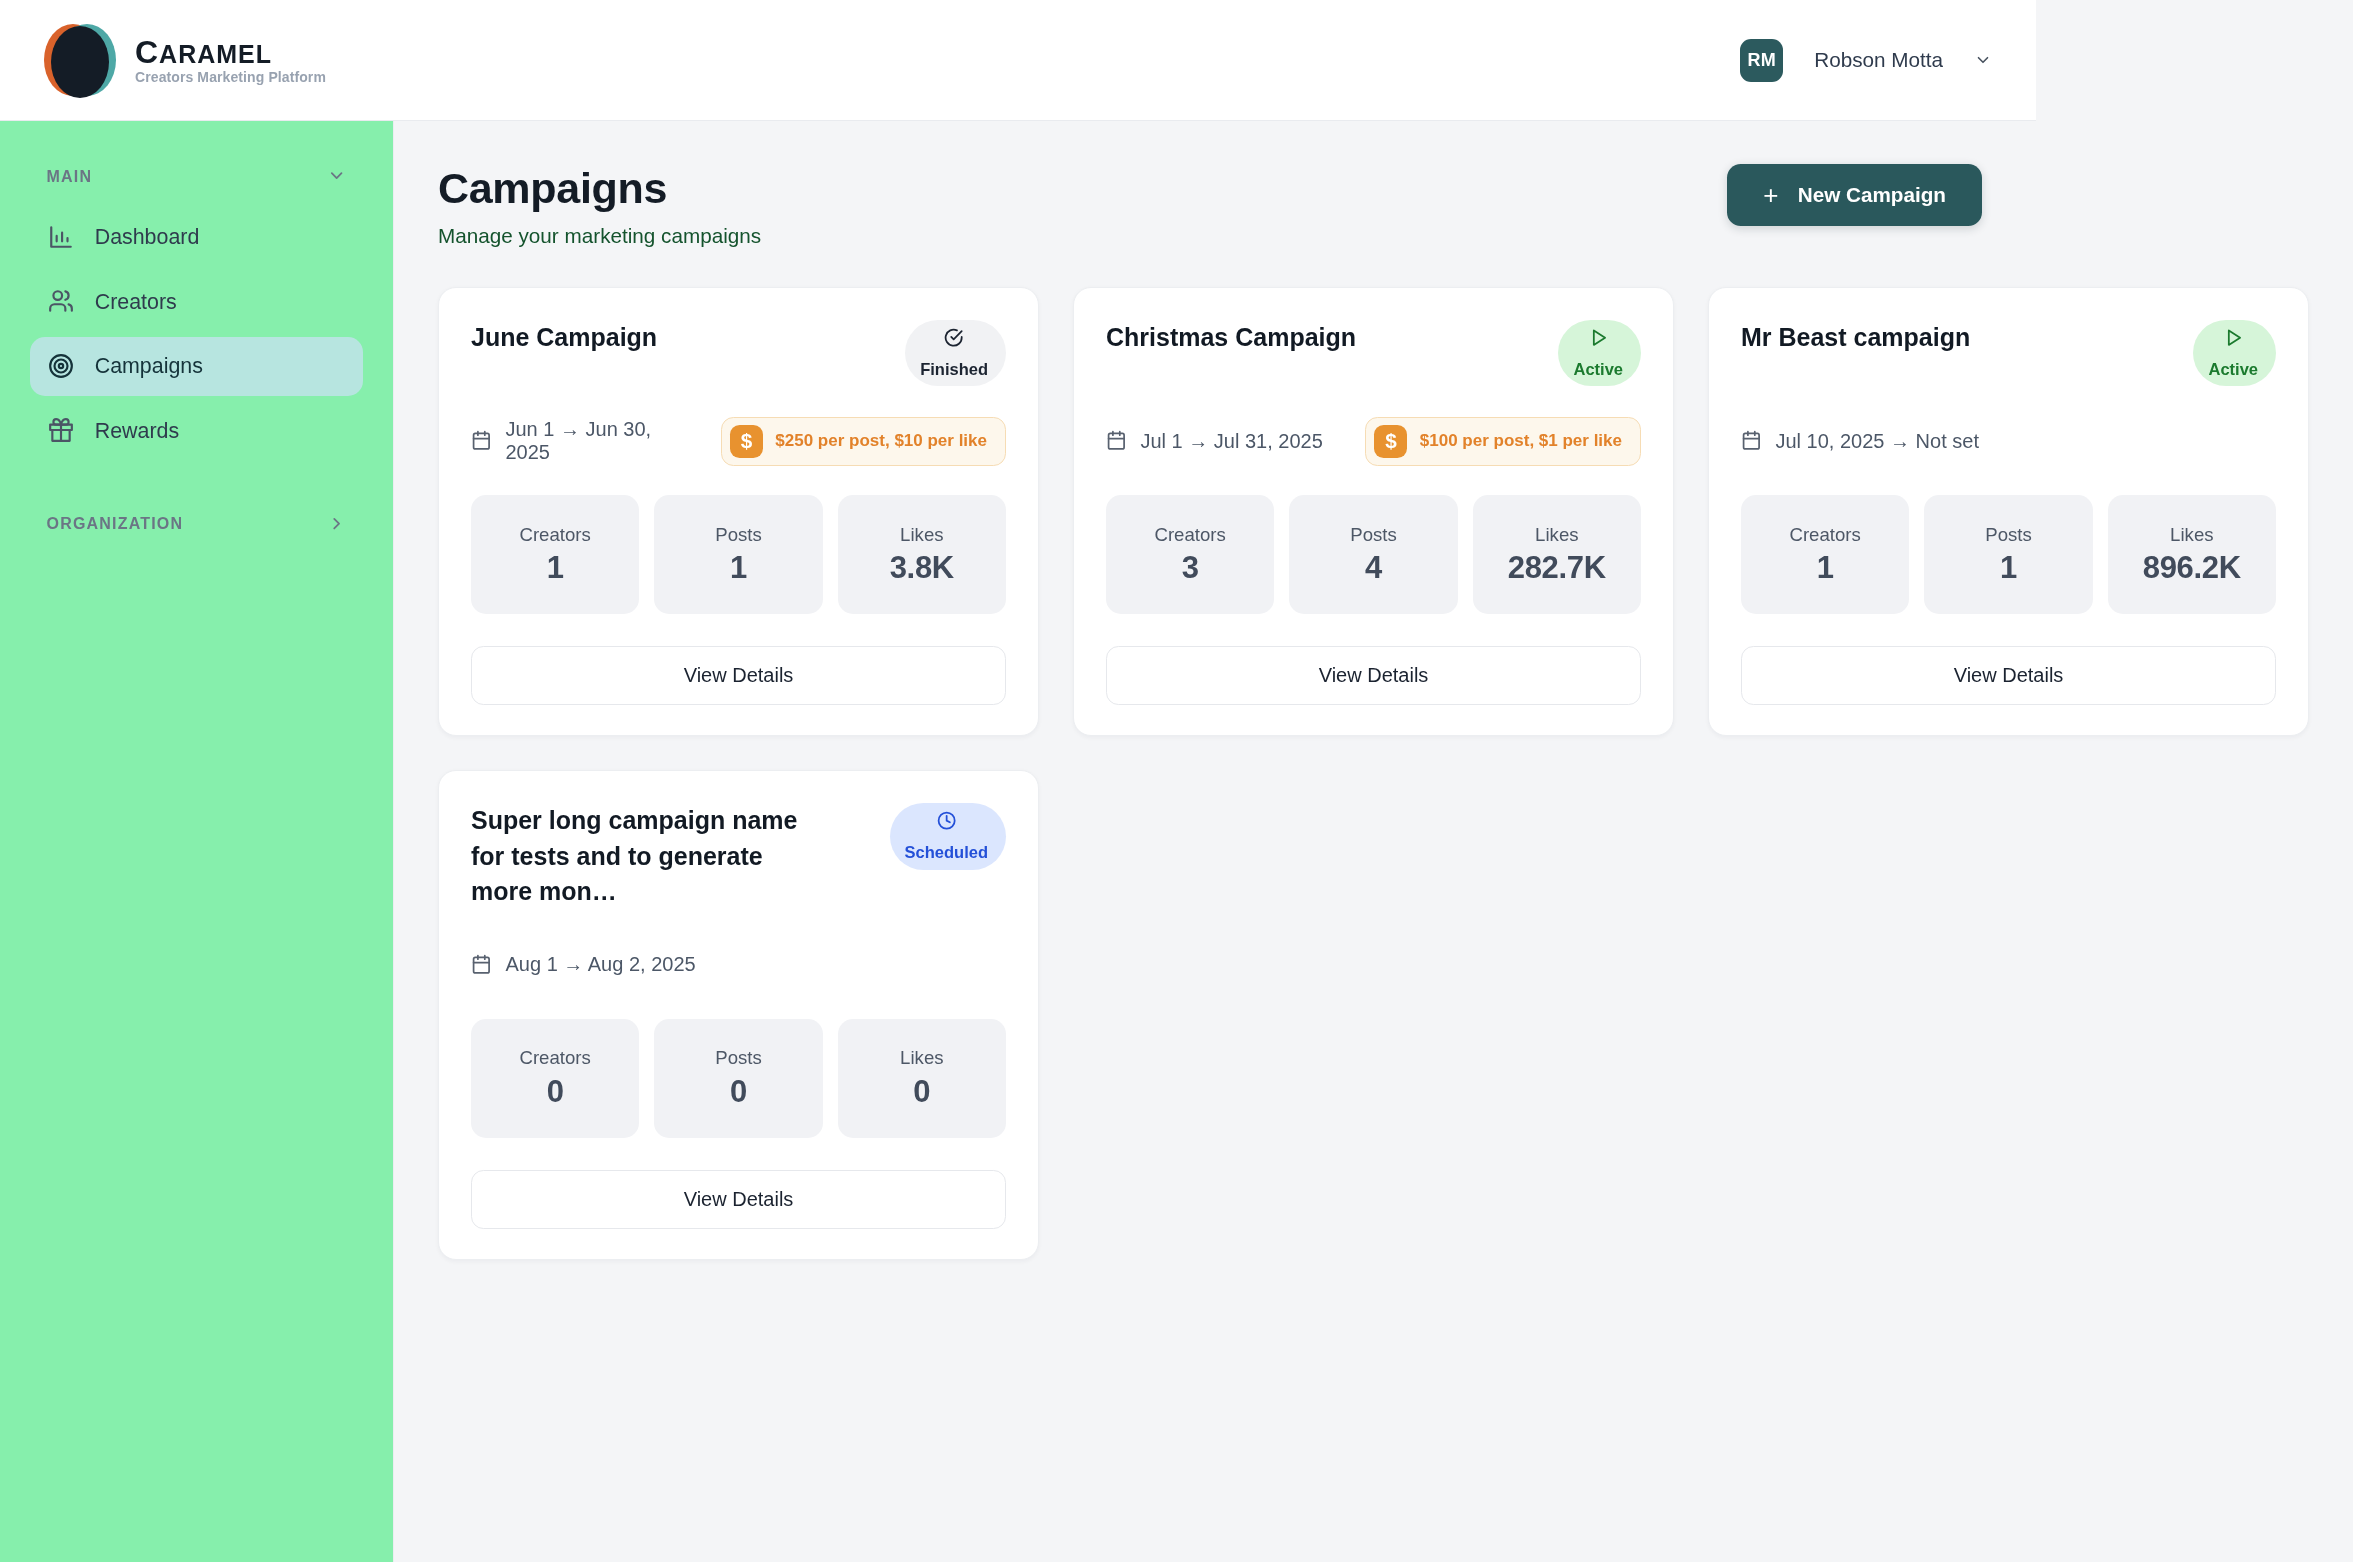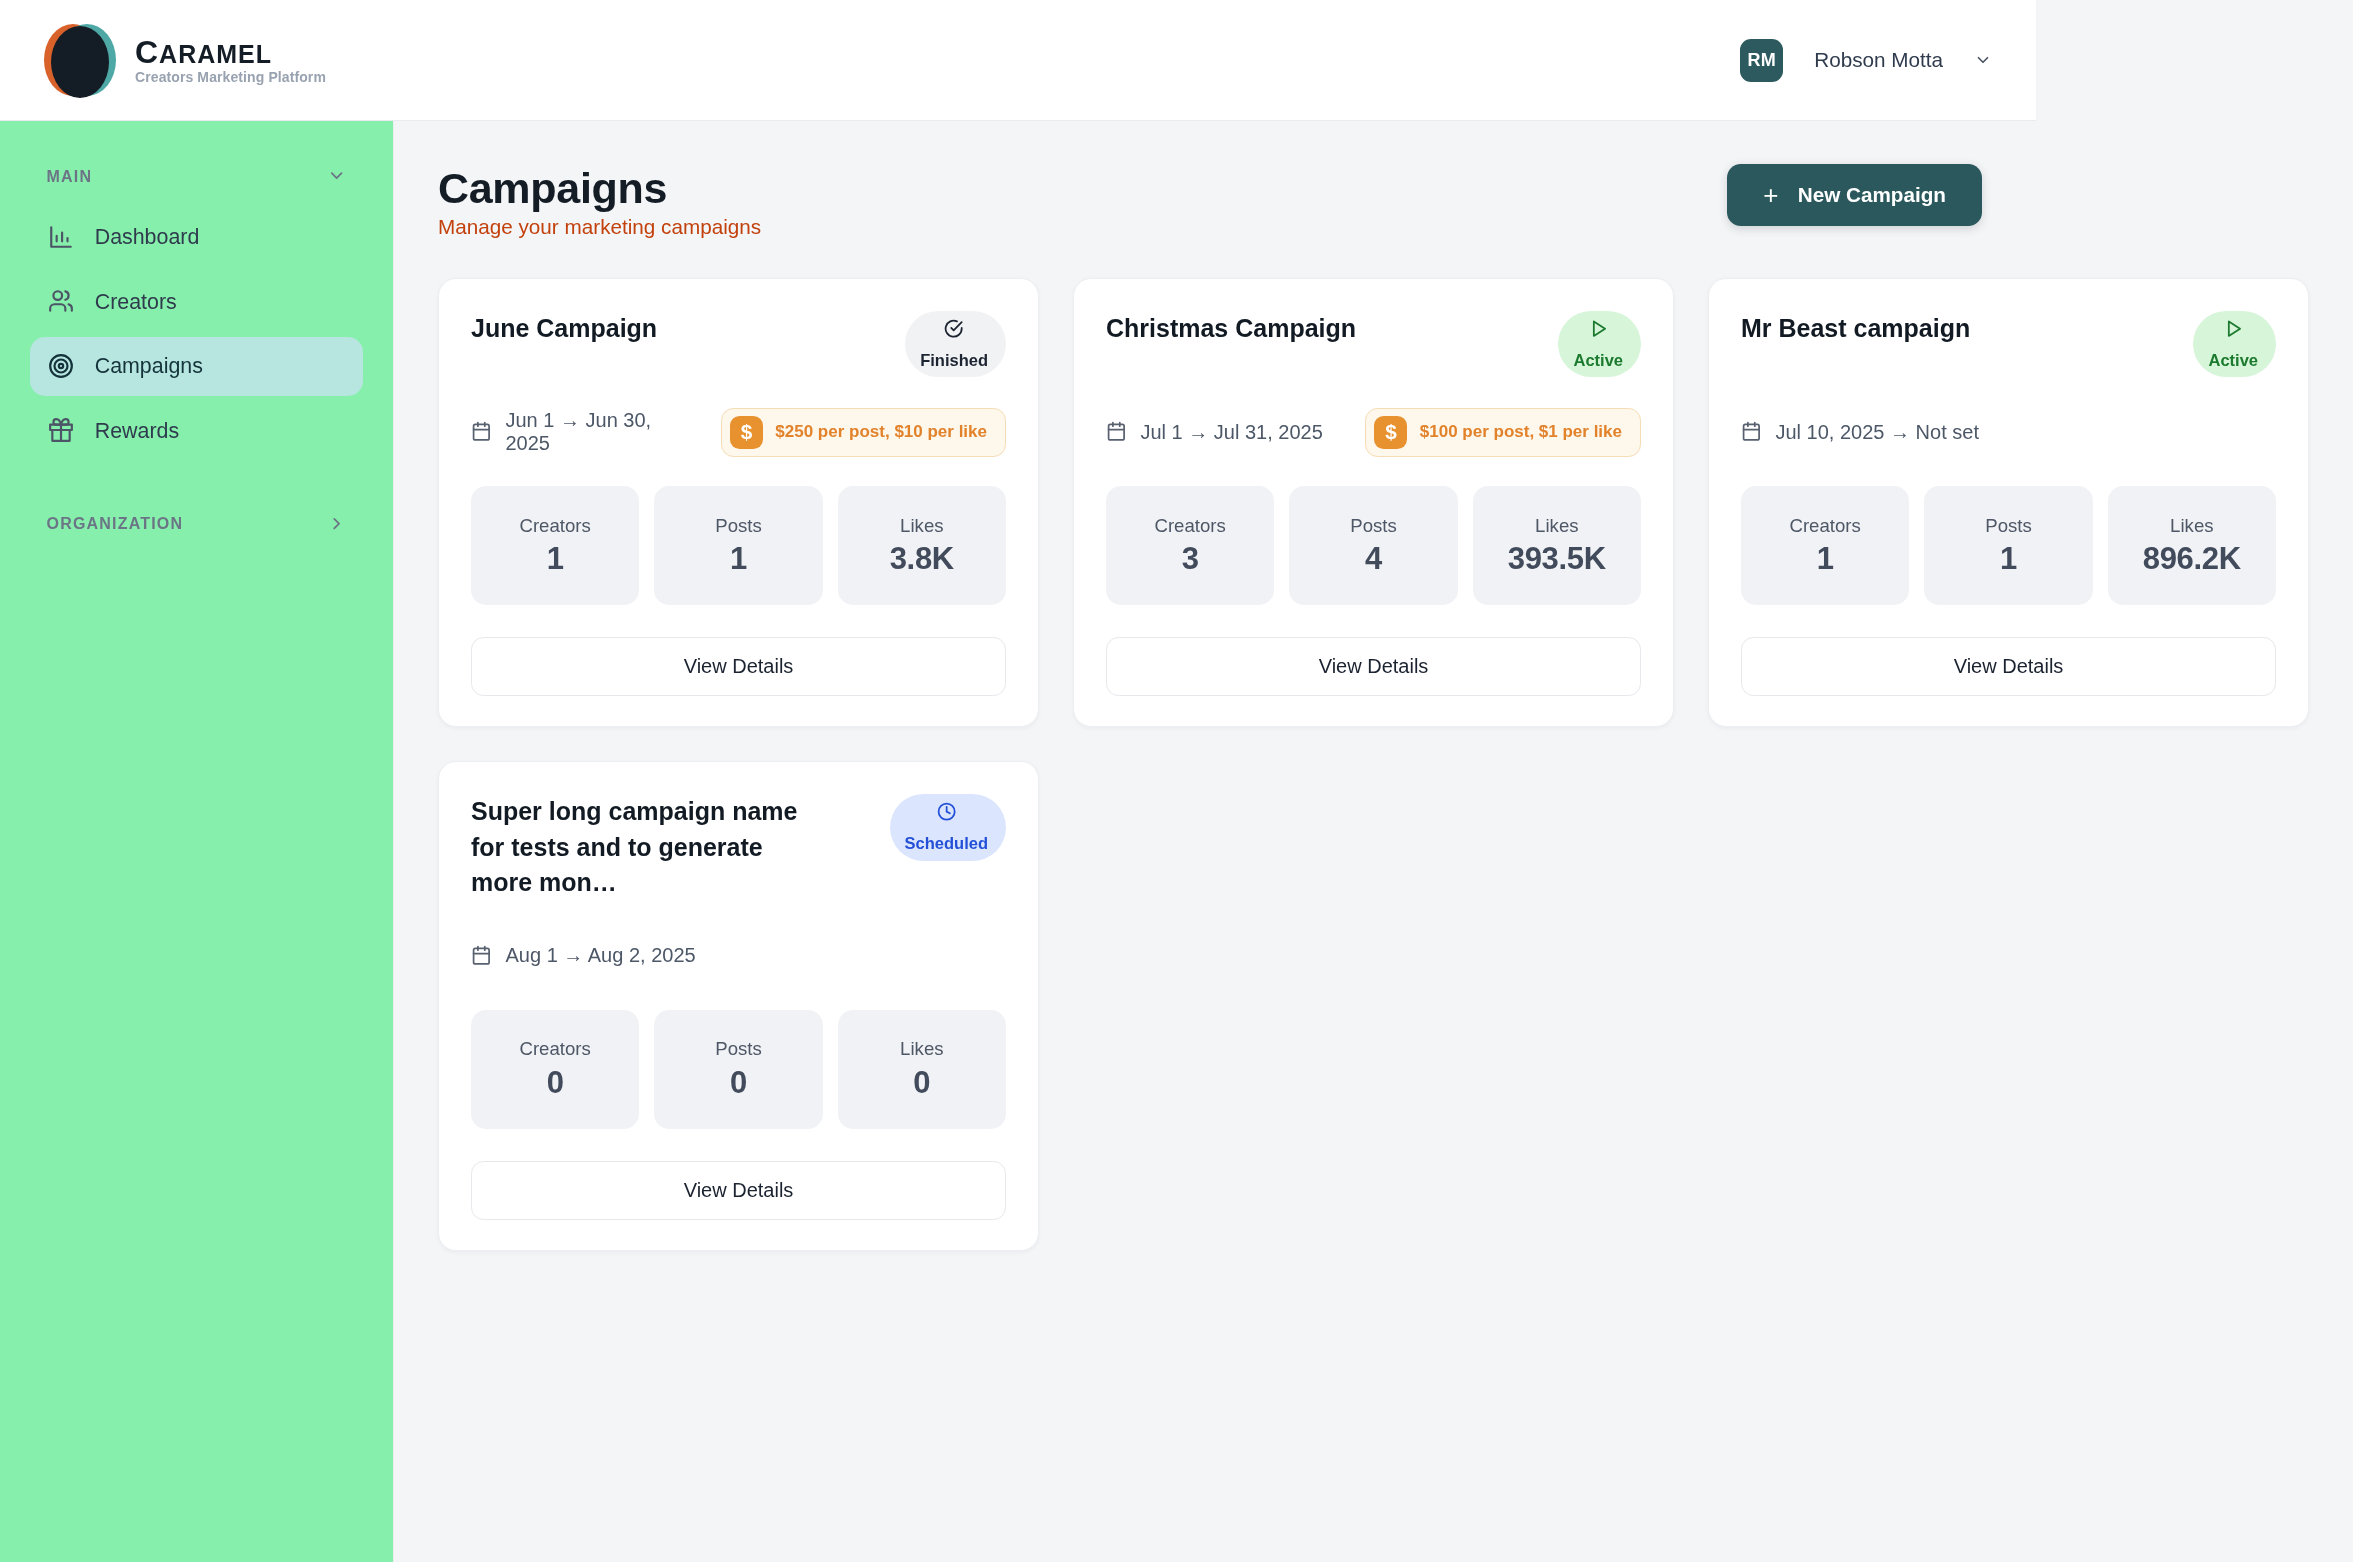--- a/index.html
+++ b/index.html
@@ -84,21 +84,21 @@
   .nav-item.active svg { stroke: #15333a; }
 
   .nav-group-head.secondary { margin-top: 44px; }
 
   
   .main { flex: 1; padding: 43px 54px 0 44px; min-width: 0; }
   .page-head {
     display: flex; align-items: flex-start; justify-content: space-between;
   }
   .page-title { font-size: 43px; font-weight: 700; color: #141c26; letter-spacing: -0.3px; }
-  .page-sub { font-size: 20.7px; color: #c2410c; margin-top: 2px; }
+  .page-sub { font-size: 20.7px; color: #14532d; margin-top: 11px; }
 
   .new-campaign-btn {
     display: flex; align-items: center; gap: 19.3px;
     background: #2a585c; color: #ffffff;
     border: none; border-radius: 13.8px;
     height: 62px; padding: 0 36px;
     font-size: 20.7px; font-weight: 700;
     font-family: "Liberation Sans", sans-serif;
     cursor: pointer;
     box-shadow: 0 2.8px 9.6px rgba(20,40,45,0.16);
@@ -395,21 +395,21 @@
             <div class="stat">
               <div class="stat-label">Creators</div>
               <div class="stat-value">3</div>
             </div>
             <div class="stat">
               <div class="stat-label">Posts</div>
               <div class="stat-value">4</div>
             </div>
             <div class="stat">
               <div class="stat-label">Likes</div>
-              <div class="stat-value">393.5K</div>
+              <div class="stat-value">282.7K</div>
             </div>
           </div>
 
           <button class="view-details">View Details</button>
         </div>
 
         <div class="card">
           <div class="card-top">
             <div class="card-title">Mr Beast campaign</div>
             <div class="badge active">

